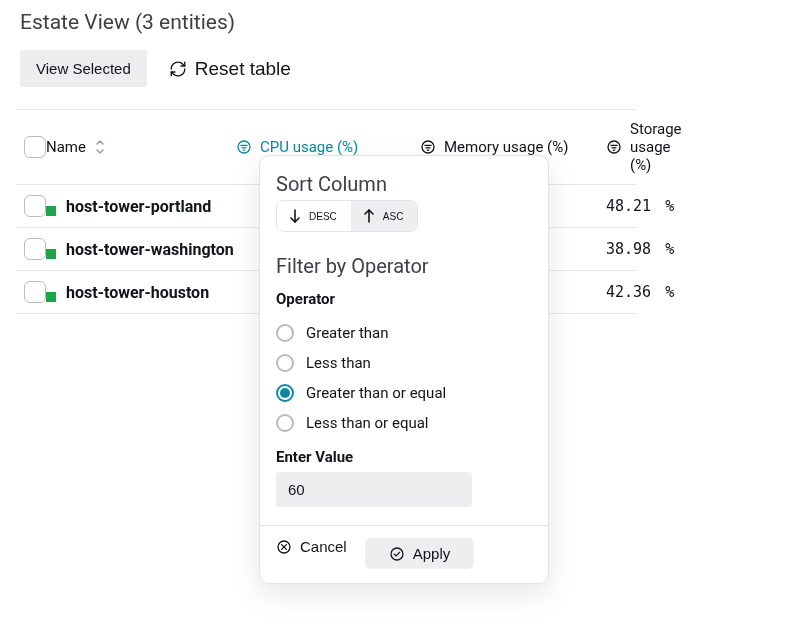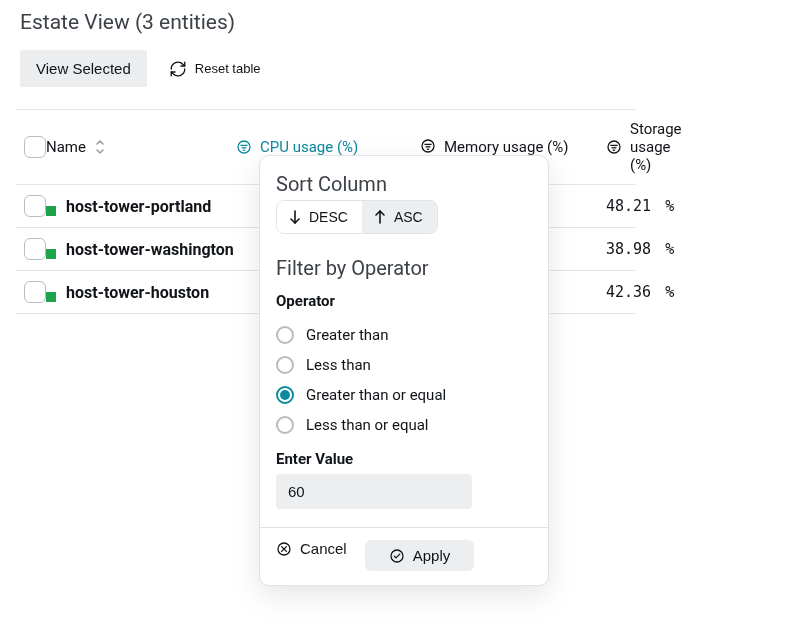--- a/index.html
+++ b/index.html
@@ -11,43 +11,43 @@
     --btn:#ebedef;
     --green:#1fa34a;
     --pop-border:#e1e3e6;
     font-family: -apple-system, BlinkMacSystemFont, "Segoe UI", Roboto, Arial, sans-serif;
   }
   *{box-sizing:border-box}
   body{margin:0;padding:10px 0 0 0;background:#fff;color:var(--text);width:800px}
   .frame{width:652px;border-top-right-radius:26px;padding:0 16px 40px 16px;min-height:620px}
   .title{font-size:21px;color:var(--muted);padding:0 0 16px 4px}
   .toolbar{display:flex;align-items:center;gap:22px;padding:0 0 22px 4px}
-  .btn{display:inline-flex;align-items:center;gap:8px;border:none;font-size:13px;cursor:pointer;background:transparent;color:var(--text);padding:0}
+  .btn{display:inline-flex;align-items:center;gap:8px;border:none;font-size:19px;cursor:pointer;background:transparent;color:var(--text);padding:0}
   .btn.pill{background:var(--btn);padding:10px 16px;border-radius:2px;font-size:15px}
   .icon{display:inline-flex;align-items:center;justify-content:center}
   .table{width:100%;position:relative}
   .thead{display:flex;align-items:center;border-top:1px solid var(--border);border-bottom:1px solid var(--border);padding:10px 8px;font-size:15px;color:var(--text)}
   .col-check{width:42px;display:flex;align-items:center;justify-content:center}
   .col-name{flex:0 0 190px;display:flex;align-items:center;gap:8px}
   .col-cpu{flex:0 0 184px;display:flex;align-items:center;gap:8px;color:var(--accent)}
-  .col-mem{flex:0 0 186px;display:flex;align-items:flex-start;gap:8px}
+  .col-mem{flex:0 0 186px;display:flex;align-items:center;gap:8px}
   .col-sto{flex:1 1 auto;display:flex;align-items:center;gap:8px}
   .tr{display:flex;align-items:center;padding:10px 8px;border-bottom:1px solid var(--border)}
   .chk{width:22px;height:22px;border:1.6px solid #b9bcc1;border-radius:6px;background:#fff}
   .host{display:flex;align-items:flex-end;gap:10px;font-weight:700}
   .sq{width:10px;height:10px;background:var(--green);display:inline-block}
   .cell{font-family: ui-monospace,SFMono-Regular,Menlo,monospace;font-size:15px}
   .cell .pct{margin-left:6px}
   .sort-icon svg{display:block}
   .filter-dot{width:16px;height:16px}
   
   .pop{position:absolute;top:46px;left:243px;width:290px;background:#fff;border:1px solid var(--pop-border);border-radius:10px;box-shadow:0 10px 30px rgba(0,0,0,.10);padding:14px 16px 14px 16px}
   .pop h3{margin:2px 0 4px 0;font-weight:400;color:var(--muted);font-size:20px}
   .seg{display:inline-flex;border:1px solid var(--pop-border);border-radius:8px;overflow:hidden}
-  .seg button{background:#fff;border:none;padding:8px 14px 8px 12px;font-size:14px;display:inline-flex;align-items:center;gap:8px;cursor:pointer;color:var(--text)}
+  .seg button{background:#fff;border:none;padding:8px 14px 8px 12px;font-size:10px;display:inline-flex;align-items:center;gap:8px;cursor:pointer;color:var(--text)}
   .seg button.inactive{background:var(--light)}
   .pop h4{margin:22px 0 12px 0;font-weight:400;color:var(--muted);font-size:20px}
   .group-label{font-weight:700;font-size:15px;margin-bottom:10px}
   .radio-row{display:flex;align-items:center;gap:12px;padding:6px 0;font-size:15px}
   .radio{width:18px;height:18px;border:2px solid #b7bbc0;border-radius:50%;display:inline-flex;align-items:center;justify-content:center}
   .radio.checked{border-color:var(--accent)}
   .radio.checked::after{content:"";width:10px;height:10px;border-radius:50%;background:var(--accent)}
   .field-label{font-weight:700;margin:10px 0 6px 0;font-size:15px}
   .value-input{width:196px;border:none;background:var(--light);padding:9px 12px;border-radius:4px;font-size:15px;color:var(--text)}
   .pop-divider{height:1px;background:var(--pop-border);margin:18px -16px 12px -16px}

